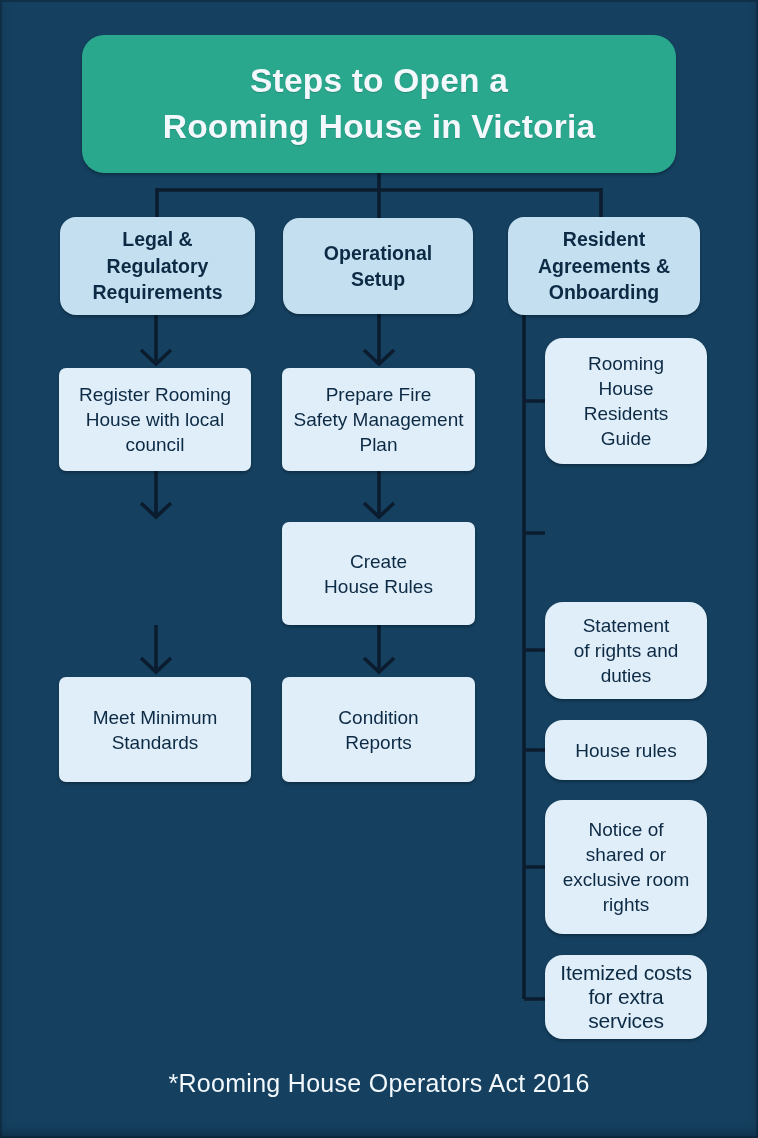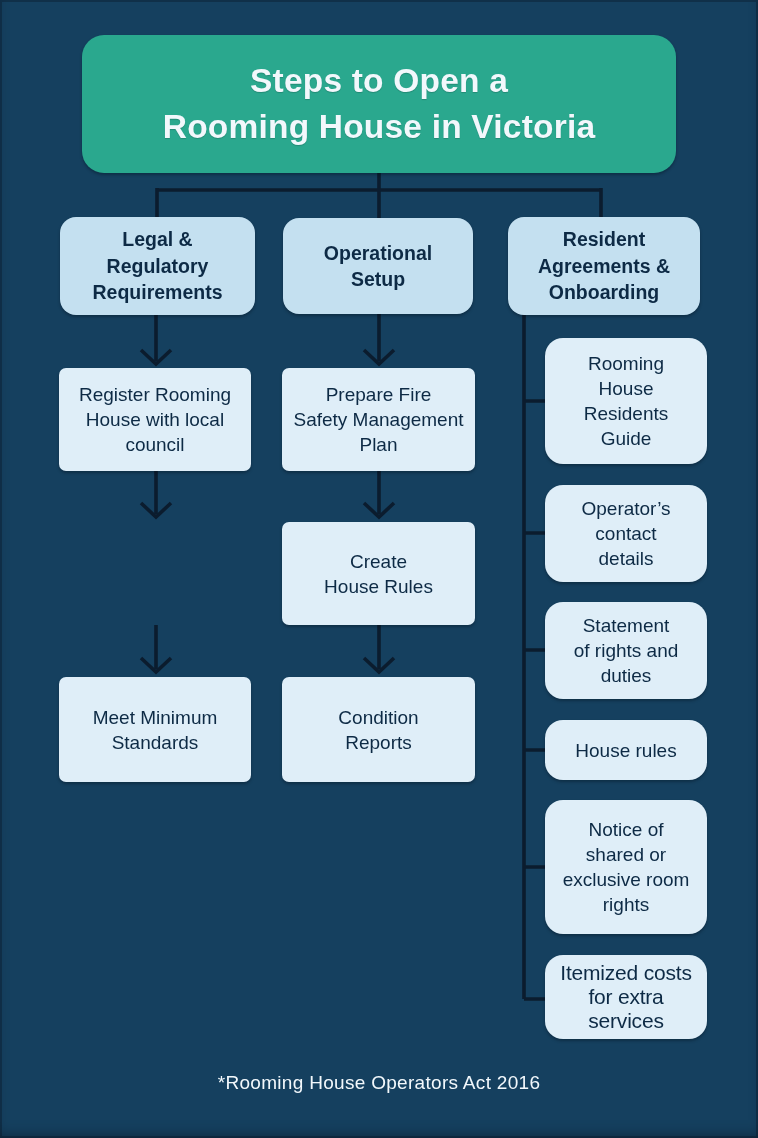--- a/index.html
+++ b/index.html
@@ -62,21 +62,21 @@
   .c3i1{left:545px;top:338px;width:162px;height:126px;}
   .c3i2{left:545px;top:485px;width:162px;height:97px;}
   .c3i3{left:545px;top:602px;width:162px;height:97px;}
   .c3i4{left:545px;top:720px;width:162px;height:60px;}
   .c3i5{left:545px;top:800px;width:162px;height:134px;}
   .c3i6{left:545px;top:955px;width:162px;height:84px;}
   .footnote{
     position:absolute;left:0;top:1066px;width:758px;height:34px;
     display:flex;align-items:center;justify-content:center;
     color:var(--text-light,#ffffff);
-    font-size:19px;font-weight:400;letter-spacing:.3px;
+    font-size:25px;font-weight:400;letter-spacing:.3px;
   }
 </style>
 </head>
 <body>
 
 <div class="canvas">
 
   <svg class="connectors" viewBox="0 0 758 1138" xmlns="http://www.w3.org/2000/svg" aria-hidden="true">
 
     <path d="M379 173 V190 M157 190 H601 M157 188 V217 M379 188 V218 M601 188 V217"></path>
@@ -137,25 +137,20 @@
     <span>Condition
 Reports</span>
   </div>
 
   <div class="box itm r18 c3i1">
     <span>Rooming
 House
 Residents
 Guide</span>
   </div>
-  <div class="box itm r18 c3i2">
-    <span>Operator’s
-contact
-details</span>
-  </div>
   <div class="box itm r18 c3i3">
     <span>Statement
 of rights and
 duties</span>
   </div>
   <div class="box itm r18 c3i4">
     <span>House rules</span>
   </div>
   <div class="box itm r18 c3i5">
     <span>Notice of

